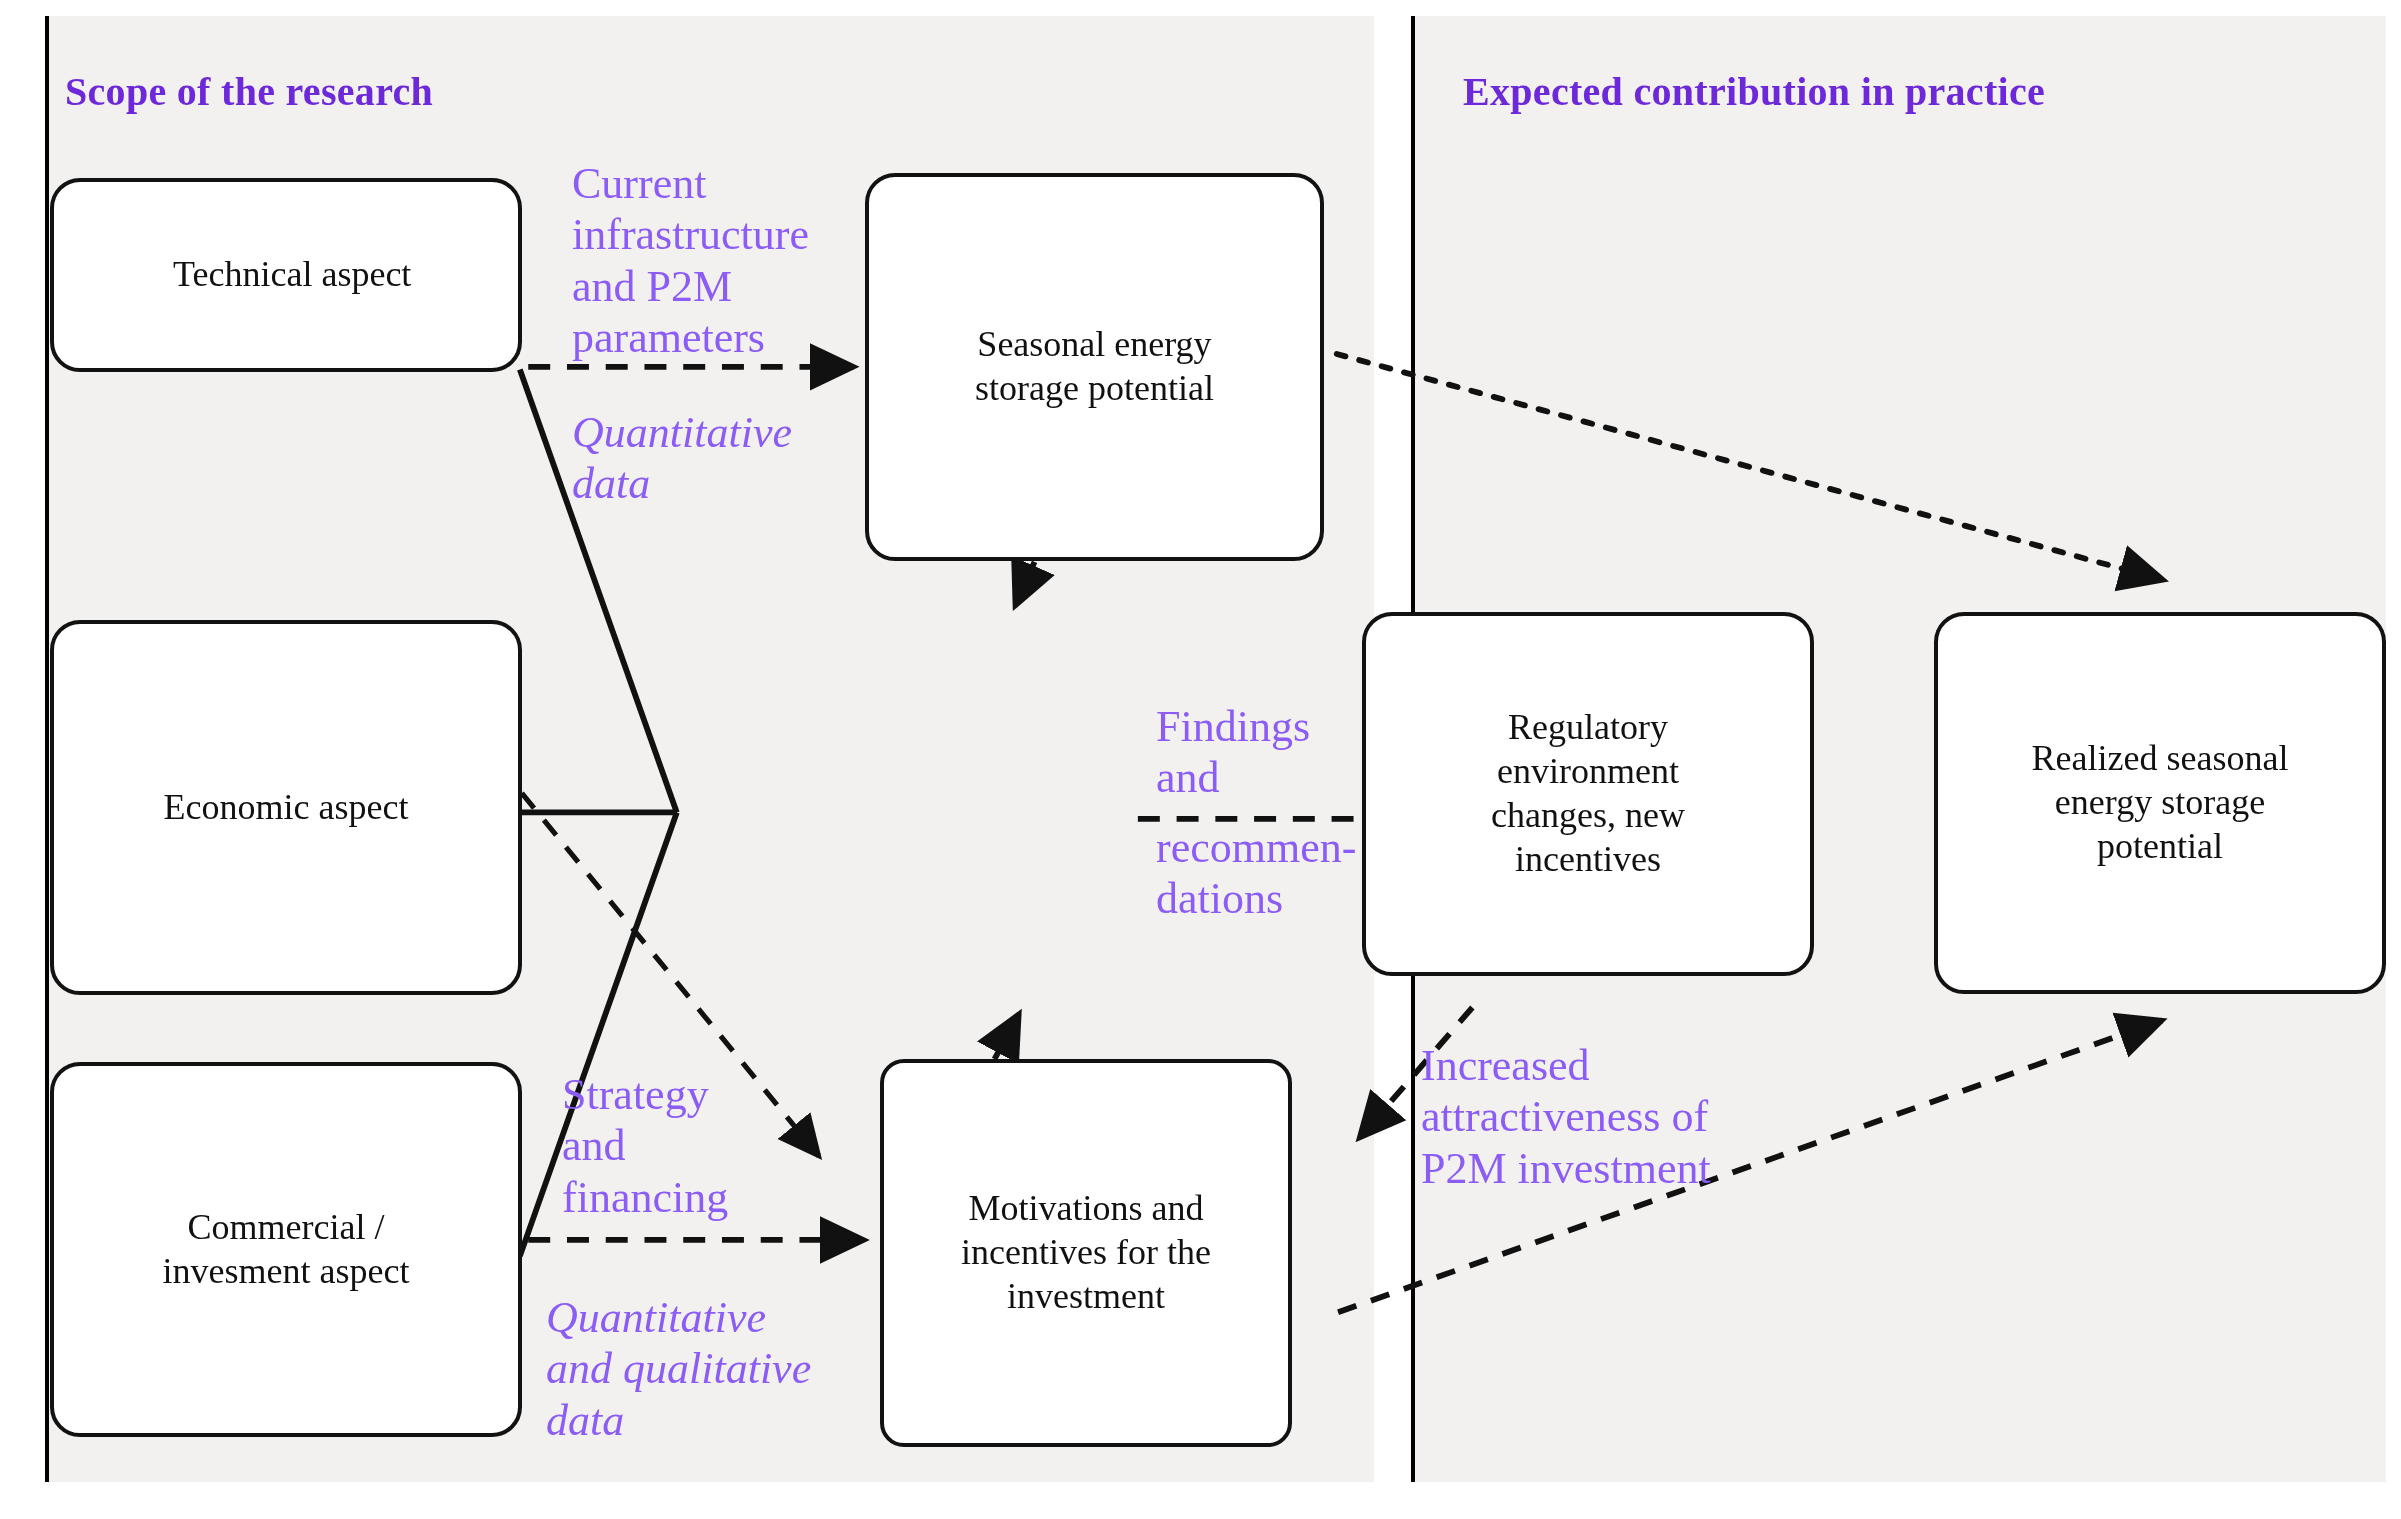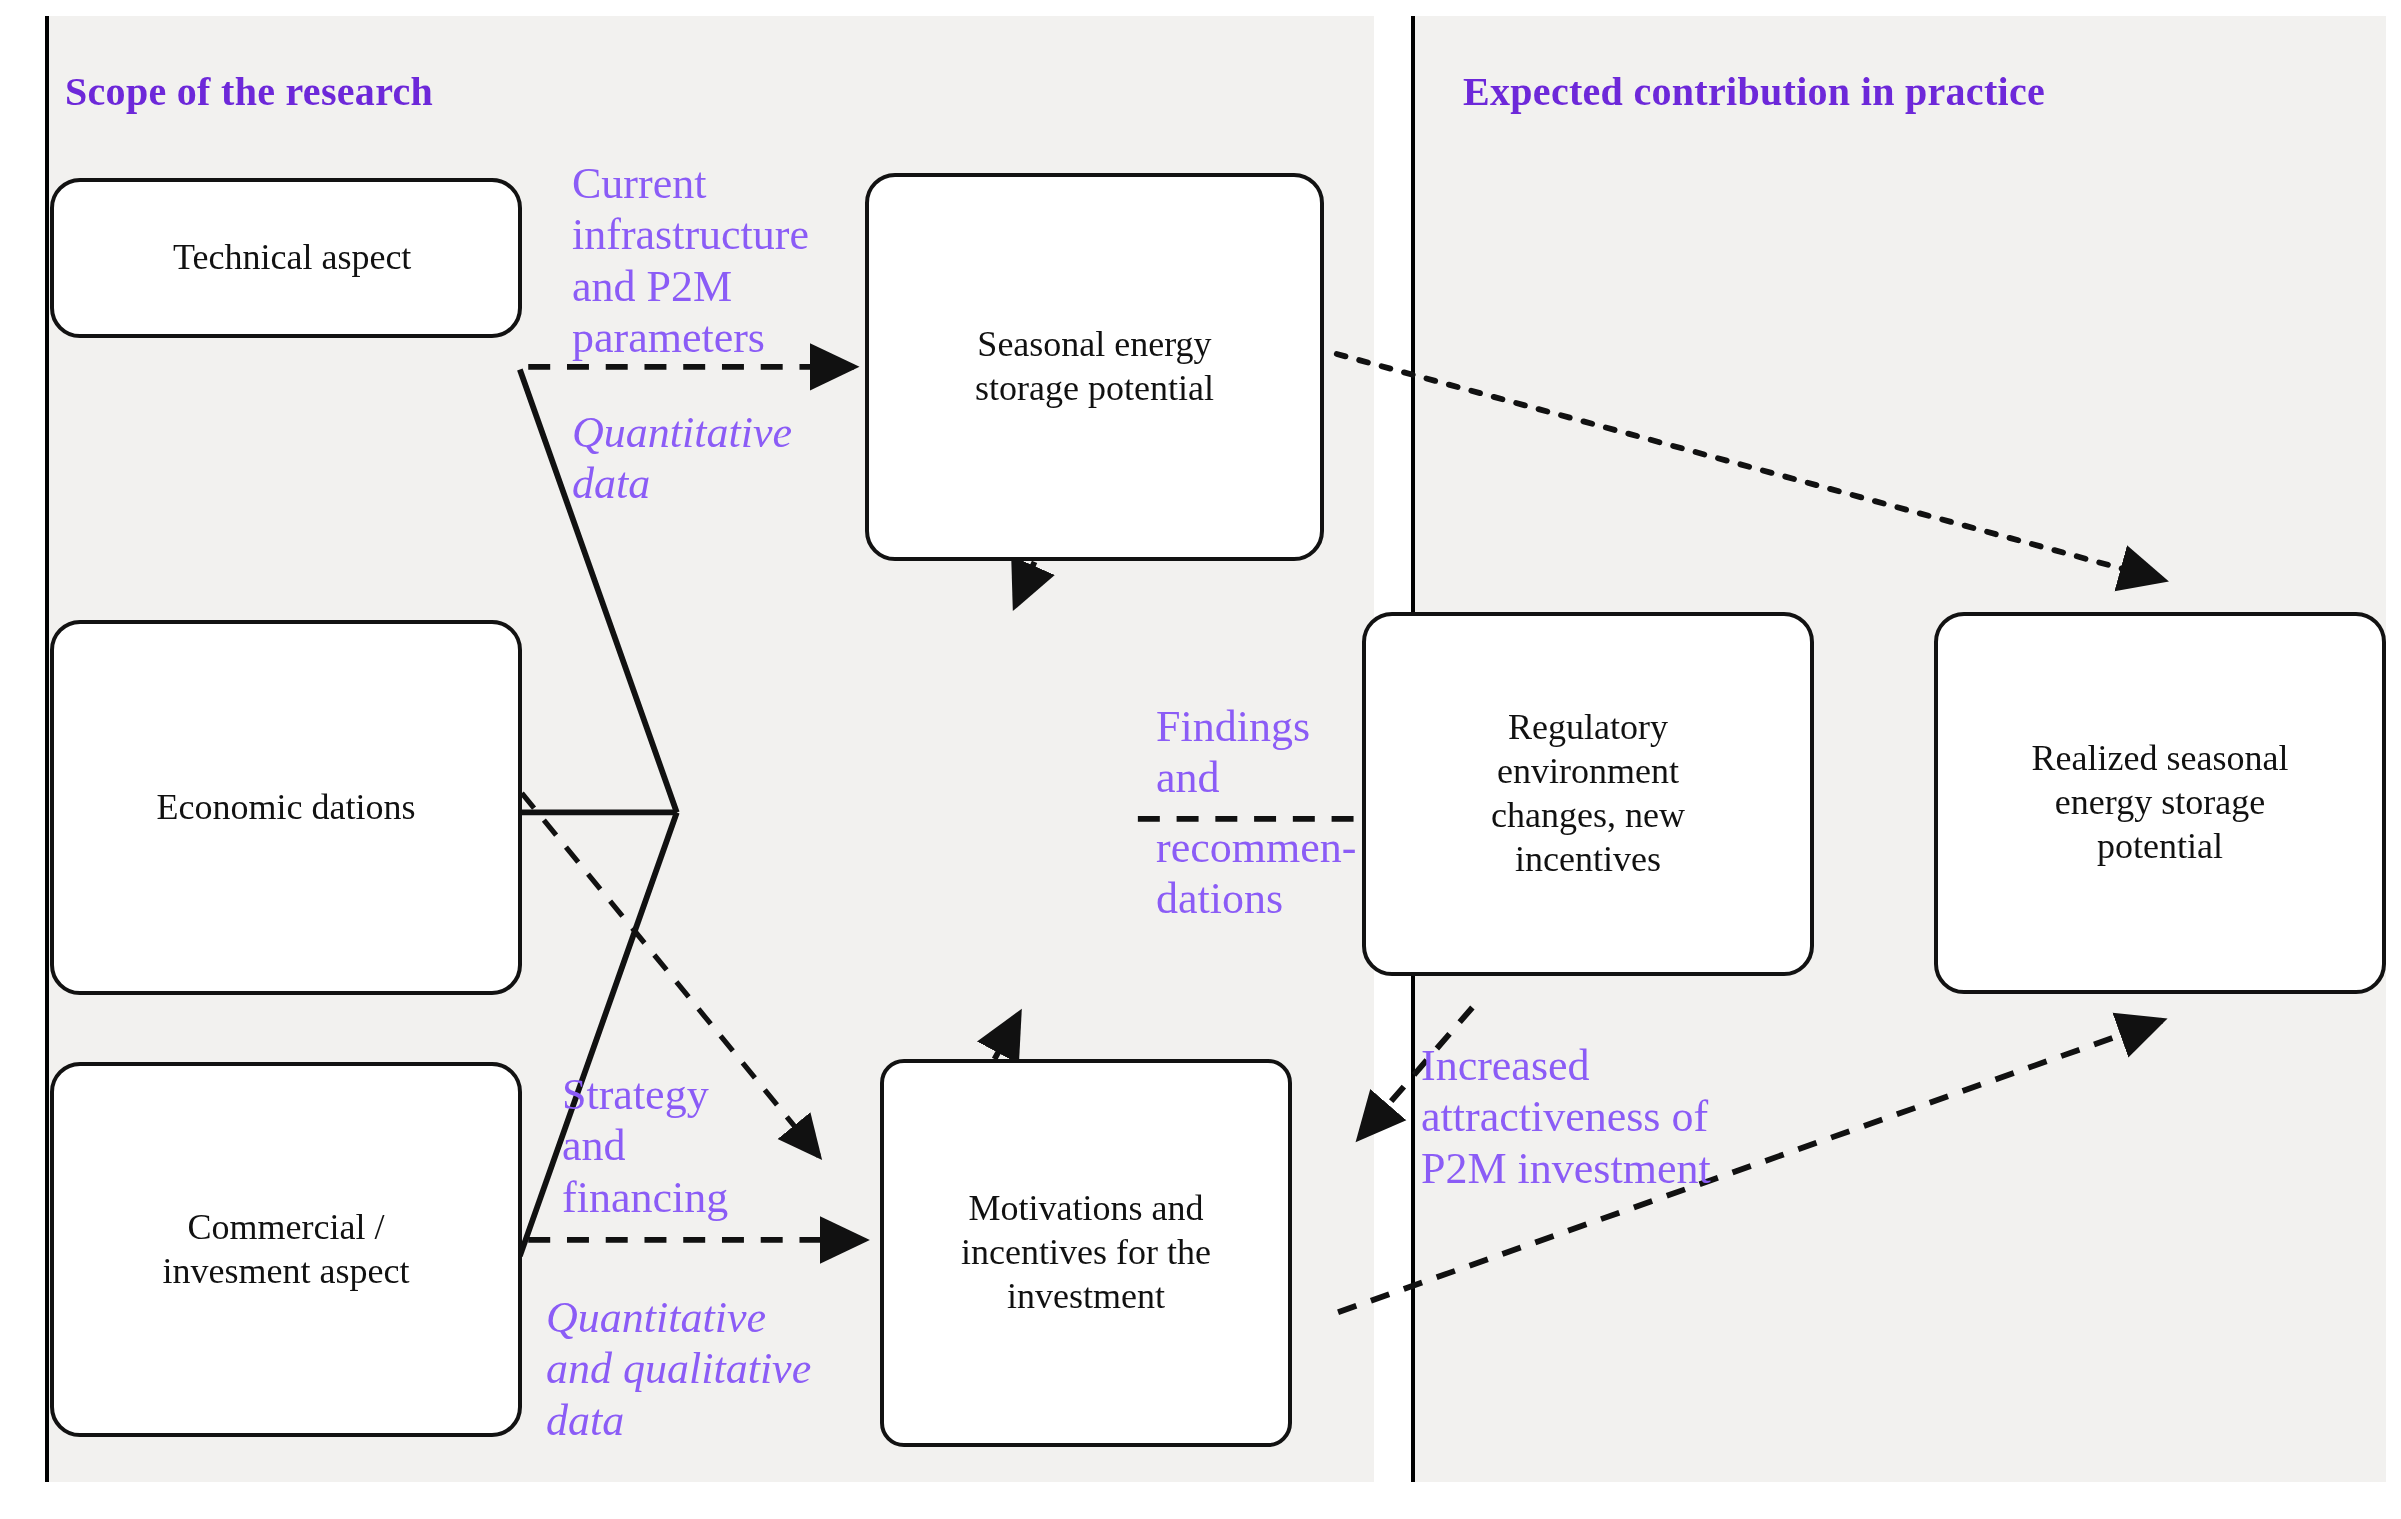--- a/index.html
+++ b/index.html
@@ -115,26 +115,26 @@
 
     <line x1="1762" y1="1268" x2="2212" y2="1268" stroke="#111111" stroke-width="9" stroke-dasharray="34 26" marker-end="url(#ah)"></line>
 
     <line x1="2070" y1="548" x2="3350" y2="898" stroke="#111111" stroke-width="9" stroke-dasharray="14 22" stroke-linecap="round" marker-end="url(#ah)"></line>
 
     <line x1="2280" y1="1560" x2="2105" y2="1762" stroke="#111111" stroke-width="9" stroke-dasharray="30 24" marker-end="url(#ah)"></line>
 
     <line x1="2072" y1="2032" x2="3348" y2="1580" stroke="#111111" stroke-width="9" stroke-dasharray="30 24" marker-end="url(#ah)"></line>
   </svg>
 
-  <div class="node" style="left:50px; top:178px; width:472px; height:160px;padding-left:24px;">
+  <div class="node" style="left:50px; top:178px; width:472px; height:194px;padding-left:24px;">
     <span>Technical aspect</span>
   </div>
 
   <div class="node" style="left:50px; top:620px; width:472px; height:375px;">
-    <span>Economic dations</span>
+    <span>Economic aspect</span>
   </div>
 
   <div class="node" style="left:50px; top:1062px; width:472px; height:375px;">
     <span>Commercial /<br>invesment aspect</span>
   </div>
 
   <div class="node" style="left:865px; top:173px; width:459px; height:388px;">
     <span>Seasonal energy<br>storage potential</span>
   </div>
 

